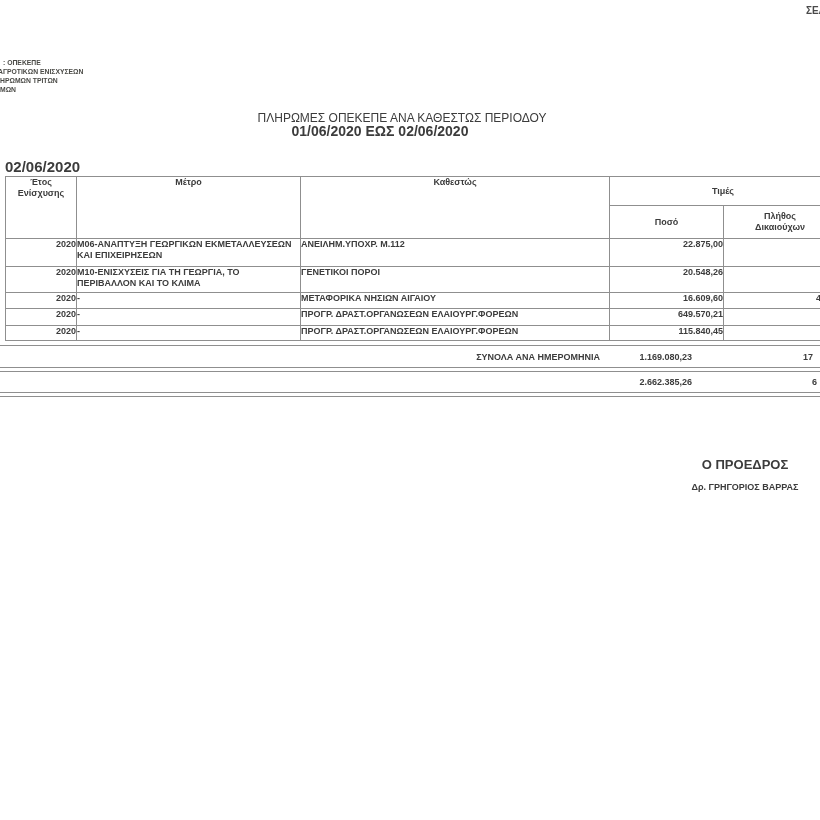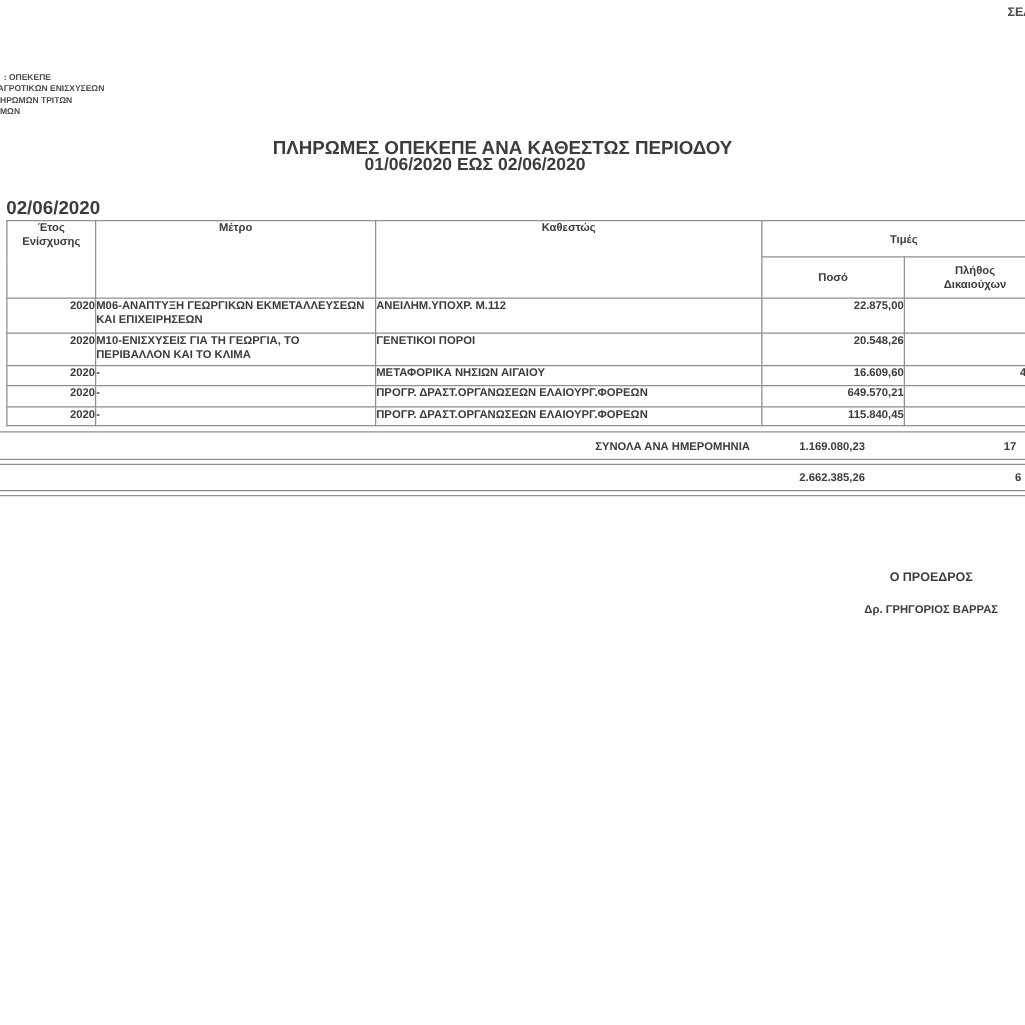--- a/index.html
+++ b/index.html
@@ -17,21 +17,21 @@
   
   .letterhead{position:absolute;left:0;top:58px;font-size:6.8px;font-weight:bold;line-height:9px;color:#4a4a46;}
   .lh-line{white-space:nowrap;}
   .lh1{margin-left:3px;}
   .lh2{margin-left:-2px;}
   .lh3{margin-left:0px;}
   .lh4{margin-left:0px;}
 
   
   .title-block{position:absolute;left:0;top:112px;width:760px;text-align:center;}
-  .title{font-size:15px;font-weight:bold;line-height:13px;padding-left:44px;}
+  .title{font-size:12px;font-weight:normal;line-height:13px;padding-left:44px;}
   .subtitle{font-size:14px;font-weight:bold;line-height:13px;}
 
   .report-date{position:absolute;left:5px;top:158px;font-size:15px;font-weight:bold;}
 
   
   table.report{
     position:absolute;left:5px;top:176px;
     border-collapse:collapse;table-layout:fixed;width:831px;
     font-size:9px;font-weight:bold;line-height:11px;color:#3c3c3c;
   }
@@ -56,21 +56,21 @@
   .dbl{position:absolute;left:0;width:836px;height:3px;border-top:1px solid #8f8f8f;border-bottom:1px solid #8f8f8f;}
   .dbl-1{top:367px;}
   .band-grand{top:371px;height:21px;line-height:23px;}
   .dbl-2{top:392px;}
   .band .t-label{position:absolute;left:300px;width:300px;text-align:right;display:block;}
   .band .t-amount{position:absolute;left:592px;width:100px;text-align:right;display:block;}
   .band .t-frag-daily{position:absolute;left:803px;display:block;}
   .band .t-frag-grand{position:absolute;left:812px;display:block;}
 
   
-  .sig-role{position:absolute;left:690px;top:457px;width:110px;text-align:center;font-size:10px;font-weight:bold;}
+  .sig-role{position:absolute;left:690px;top:457px;width:110px;text-align:center;font-size:13px;font-weight:bold;}
   .sig-name{position:absolute;left:660px;top:482px;width:170px;text-align:center;font-size:9px;font-weight:bold;}
 </style>
 </head>
 <body>
 
 <div class="corner">ΣΕΛ</div>
 
 <div class="letterhead">
   <div class="lh-line lh1">: ΟΠΕΚΕΠΕ</div>
   <div class="lh-line lh2">ΑΓΡΟΤΙΚΩΝ ΕΝΙΣΧΥΣΕΩΝ</div>

